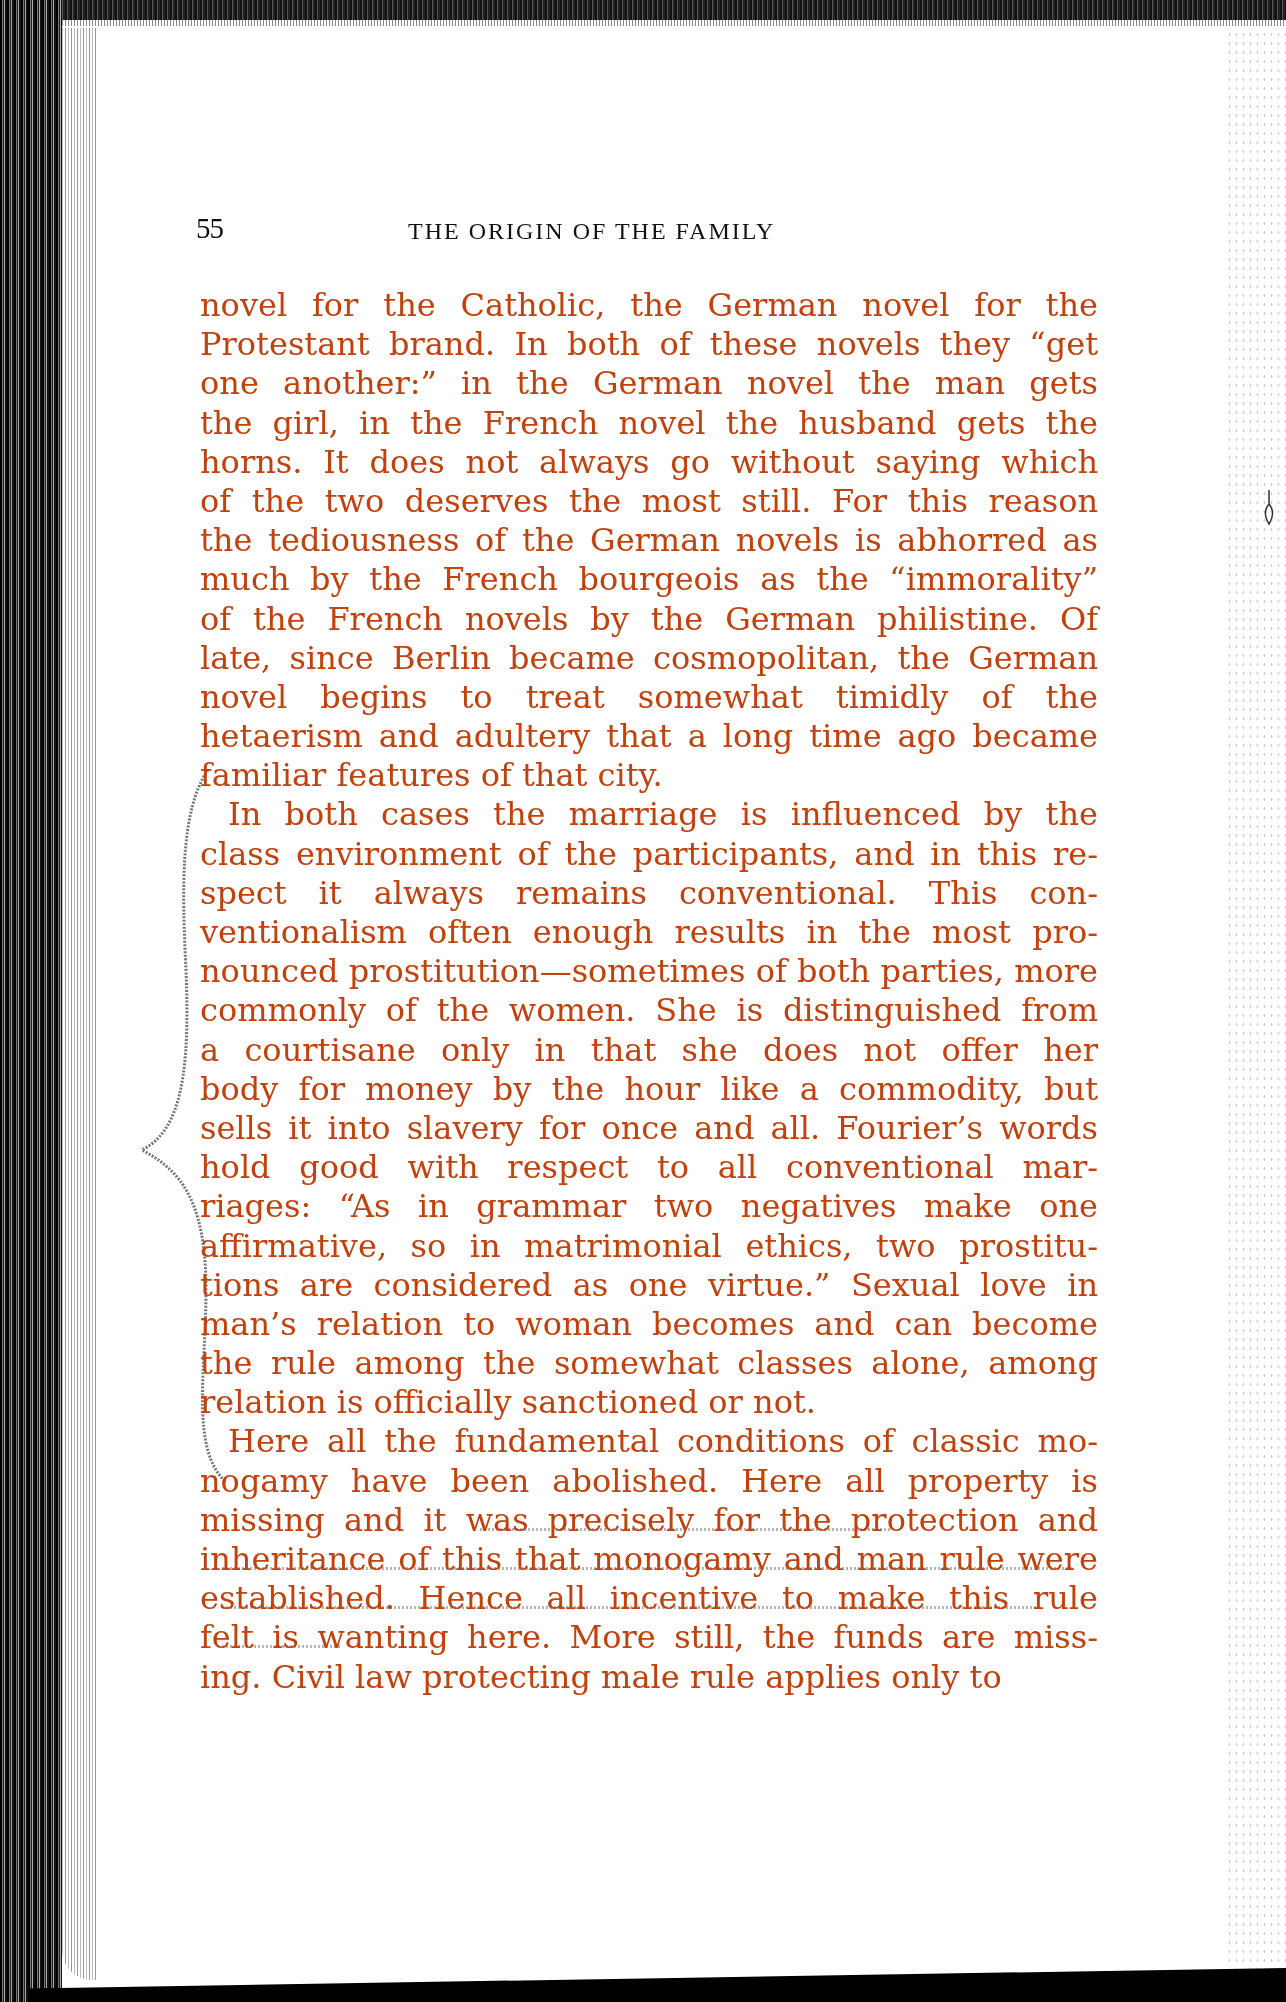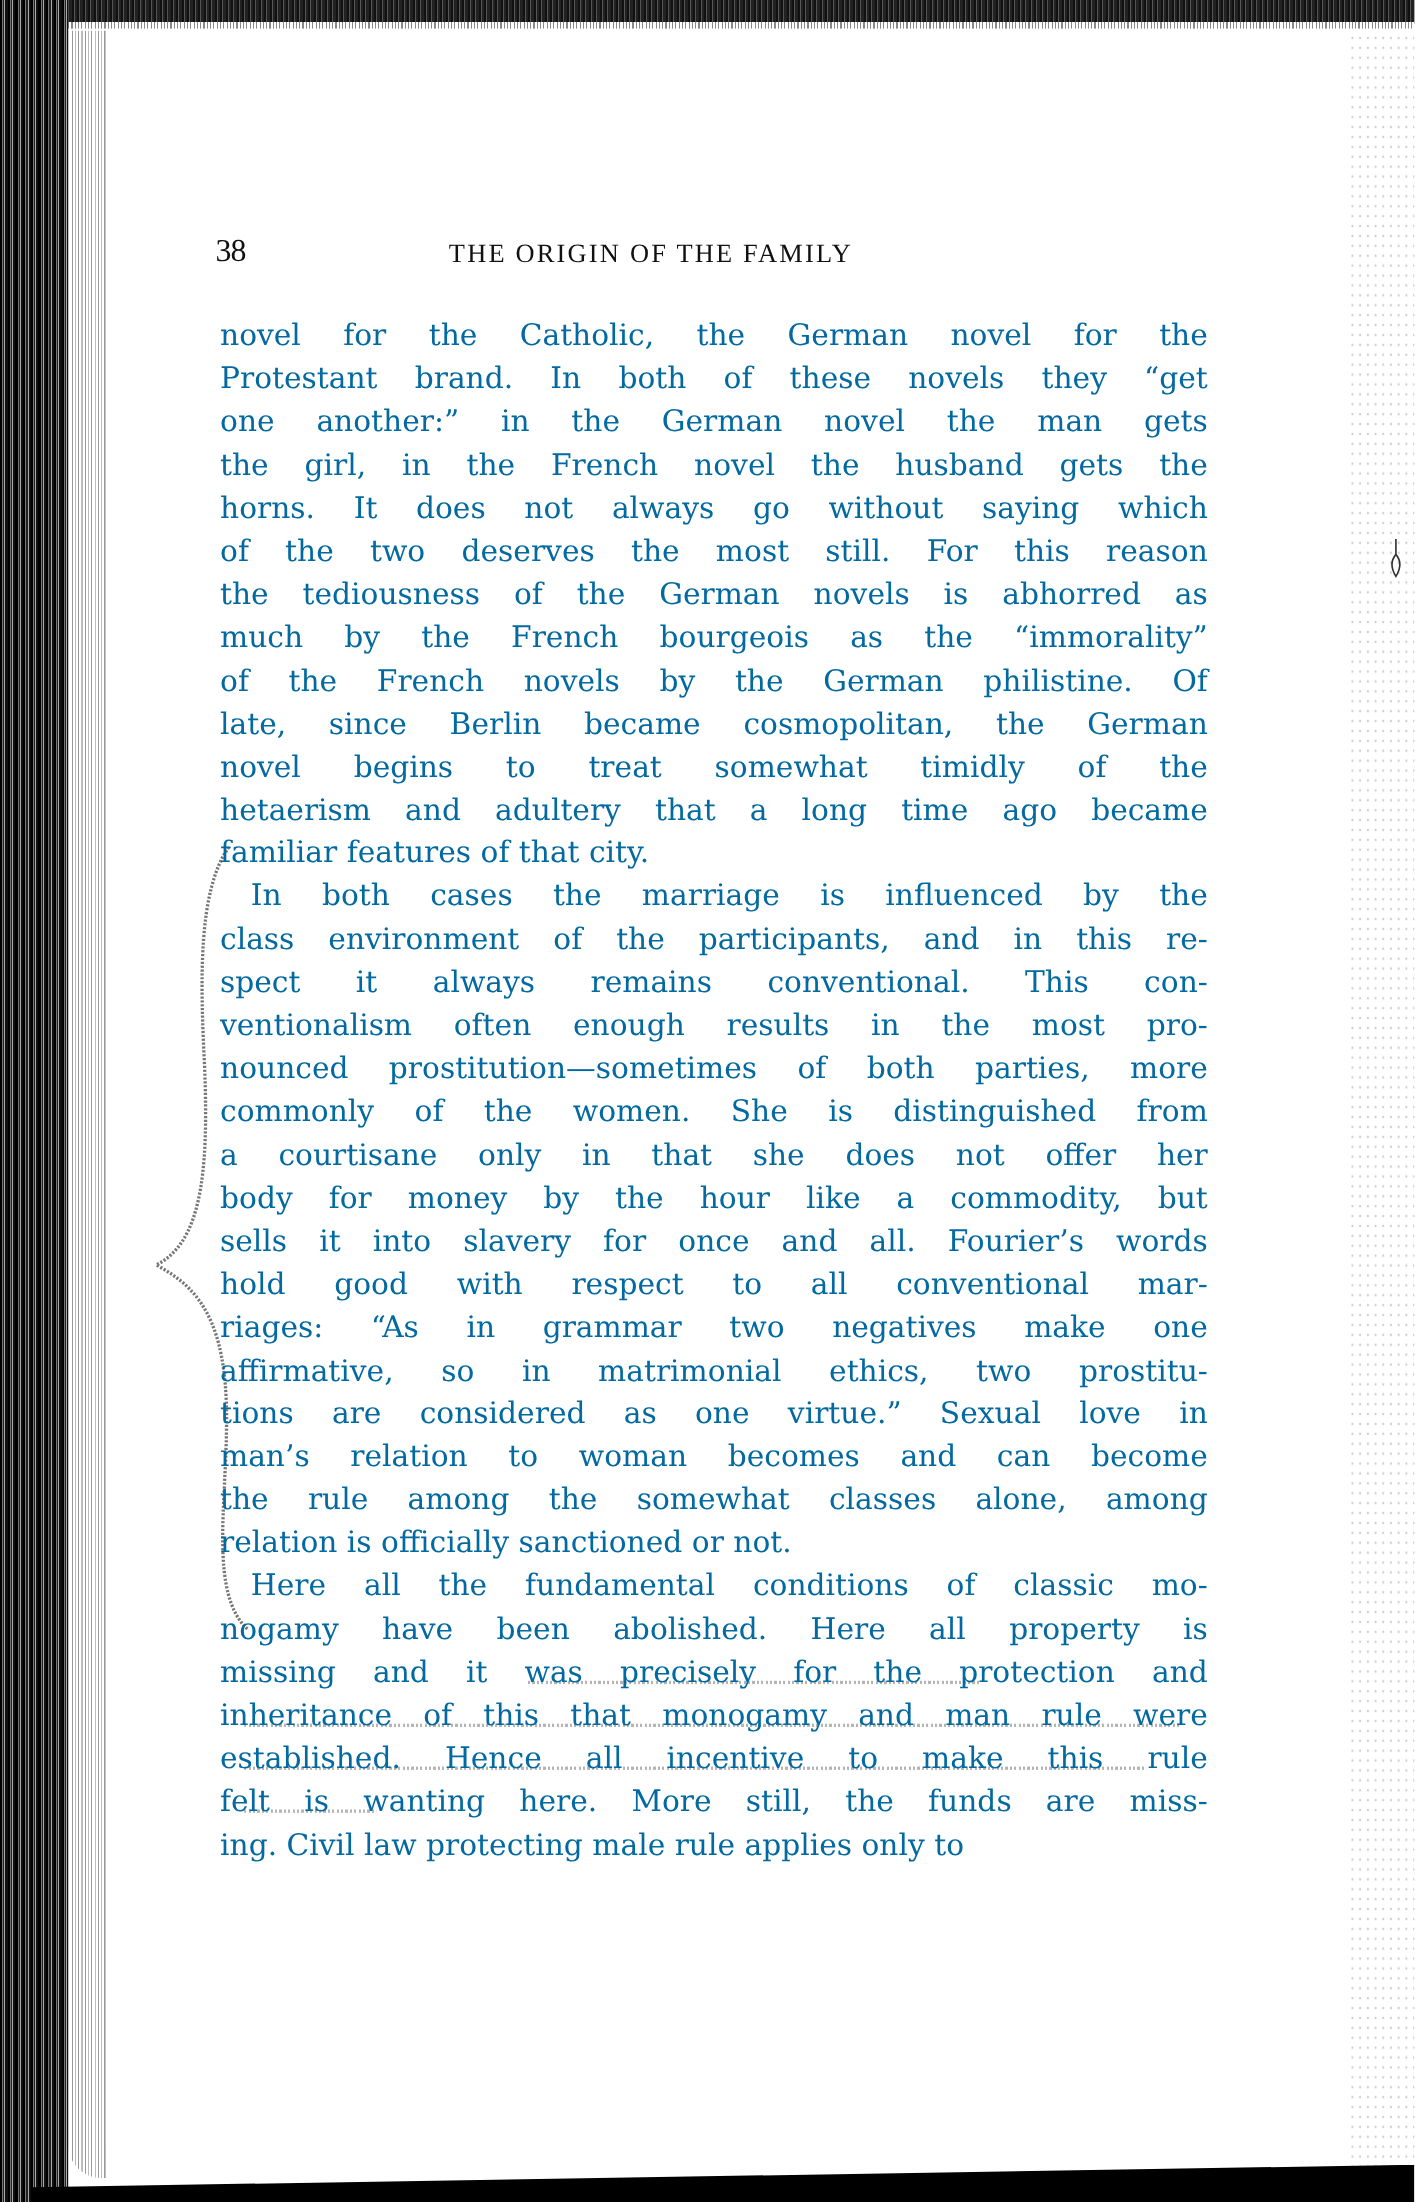--- a/index.html
+++ b/index.html
@@ -17,42 +17,42 @@
   .bottom-band { position: absolute; left: 30px; top: 1968px; width: 1256px; height: 34px; background: #000;
     clip-path: polygon(0 60%, 100% 0, 100% 100%, 0 100%); }
   .right-edge { position: absolute; right: 0; top: 30px; width: 60px; height: 1940px;
     background: radial-gradient(#aaa 0.8px, transparent 1.2px) 0 0 / 7px 9px;
     opacity: 0.55; }
   .header { position: absolute; left: 196px; top: 212px; width: 902px; height: 34px;
     font-family: "Liberation Serif", serif; color: #111; }
   .page-number { position: absolute; left: 0; top: 0; font-size: 29px; letter-spacing: -1px; }
   .running-title { position: absolute; left: 212px; top: 6px; font-size: 24px; letter-spacing: 2px; }
   .body-text { position: absolute; left: 200px; top: 286px; width: 898px;
-    font-family: "DejaVu Serif", serif; font-size: 27px; line-height: 39.2px; color: #0369a1; }
+    font-family: "DejaVu Serif", serif; font-size: 32px; line-height: 39.2px; color: #c2410c; }
   .line { display: block; height: 39.2px; white-space: nowrap; text-align: justify; text-align-last: justify; }
   .line.last { text-align-last: left; }
   .line.indent { padding-left: 28px; }
   .brace { position: absolute; left: 110px; top: 770px; width: 120px; height: 720px; }
   .mark-right { position: absolute; left: 1262px; top: 490px; width: 14px; height: 40px; }
   .underline-mark { position: absolute; height: 3px; opacity: 0.55;
     background: repeating-linear-gradient(90deg, #777 0 2px, transparent 2px 4px); }
 </style>
 </head>
 <body>
 
 <div id="page">
   <div class="top-band"></div>
   <div class="top-band2"></div>
   <div class="gutter"></div>
   <div class="gutter2"></div>
   <div class="right-edge"></div>
   <div class="bottom-band"></div>
 
   <div class="header">
-    <span class="page-number">38</span>
+    <span class="page-number">55</span>
     <span class="running-title">THE ORIGIN OF THE FAMILY</span>
   </div>
 
   <svg class="brace" viewBox="0 0 120 720">
     <path d="M98 0 C70 40, 72 120, 76 200 C80 300, 72 360, 32 380 C70 400, 96 430, 96 520 C96 600, 80 680, 116 712" fill="none" stroke="#777" stroke-width="3" stroke-dasharray="2 1.5"></path>
   </svg>
 
   <svg class="mark-right" viewBox="0 0 14 40">
     <path d="M7 0 L7 14 M7 14 C2 20, 2 26, 7 34 C12 26, 12 20, 7 14" fill="none" stroke="#333" stroke-width="1.5"></path>
   </svg>

